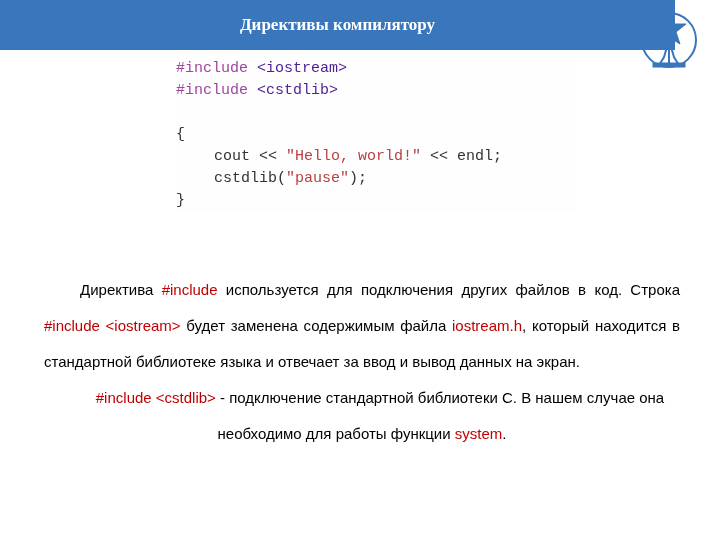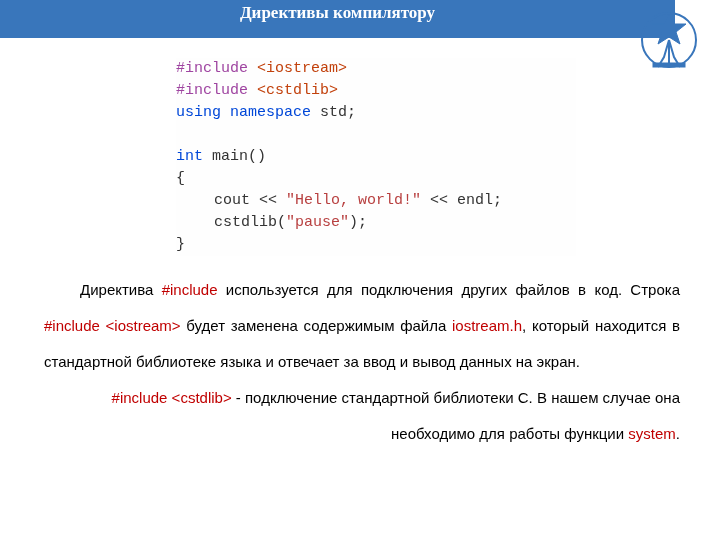--- a/index.html
+++ b/index.html
@@ -15,21 +15,21 @@
   .header {
     width: 675px;
     height: 38px;
     background: #3976bb;
     font-family: "Times New Roman", serif;
     color: #ffffff;
     font-size: 17px;
     font-weight: bold;
     text-align: center;
     line-height: 26px;
-    padding-top: 0;
+    padding-top: 12px;
   }
   .logo {
     position: absolute;
     top: 7px;
     right: 18px;
     width: 66px;
     height: 66px;
   }
   .code-block {
     position: absolute;
@@ -38,37 +38,37 @@
     width: 400px;
     font-family: Consolas, "Courier New", monospace;
     font-size: 15px;
     line-height: 22px;
     color: #333333;
     background: #fefefe;
   }
   .code-line { white-space: pre; }
   .kw-blue   { color: #0047d8; }
   .kw-purple { color: #9f45a1; }
-  .tok-grey  { color: #c2410c; }
+  .tok-grey  { color: #4c1d95; }
   .str       { color: #b84040; }
   .num       { color: #aa4d00; }
   .indent    { display: inline-block; width: 38px; }
   .body-text {
     position: absolute;
     left: 44px;
     top: 272px;
     width: 636px;
     font-family: Liberation Sans, sans-serif;
     font-size: 15px;
     line-height: 36px;
     color: #000000;
   }
   .body-text p { margin: 0; }
   .para1 { text-align: justify; text-indent: 36px; }
-  .para2 { text-align: right; text-indent: 36px; }
+  .para2 { text-align: center; text-indent: 36px; }
   .red { color: #c00000; }
 </style>
 </head>
 <body>
 
 <div class="header">
   <span>Директивы компилятору</span>
 </div>
 
 <div class="logo">
@@ -78,23 +78,21 @@
       <path d="M33 7 L38 17 L50 17 L40 25 L44 37 L33 30 L22 37 L26 25 L16 17 L28 17 Z" fill="#3976bb"></path>
       <path d="M33 33 L28 50 L22 60 M33 33 L38 50 L44 60 M33 33 L33 58" stroke-width="2" fill="none"></path>
       <rect x="17" y="56" width="32" height="4" fill="#3976bb"></rect>
     </g>
   </svg>
 </div>
 
 <div class="code-block">
   <div class="code-line"><span class="kw-purple">#include</span> <span class="tok-grey">&lt;iostream&gt;</span></div>
   <div class="code-line"><span class="kw-purple">#include</span> <span class="tok-grey">&lt;cstdlib&gt;</span></div>
-  <div class="code-line"><span class="kw-blue">using</span> <span class="kw-blue">namespace</span><span> std;</span></div>
   <div class="code-line">&nbsp;</div>
-  <div class="code-line"><span class="kw-blue">int</span><span> main()</span></div>
   <div class="code-line"><span>{</span></div>
   <div class="code-line"><span class="indent"></span><span>cout &lt;&lt; </span><span class="str">"Hello, world!"</span><span> &lt;&lt; endl;</span></div>
   <div class="code-line"><span class="indent"></span><span>cstdlib(</span><span class="str">"pause"</span><span>);</span></div>
   <div class="code-line"><span>}</span></div>
 </div>
 
 <div class="body-text">
   <p class="para1">
     <span>Директива </span><span class="red">#include</span><span> используется для подключения других файлов в код. Строка </span><span class="red">#include &lt;iostream&gt;</span><span> будет заменена содержимым файла </span><span class="red">iostream.h</span><span>, который находится в стандартной библиотеке языка и отвечает за ввод и вывод данных на экран.</span>
   </p>

